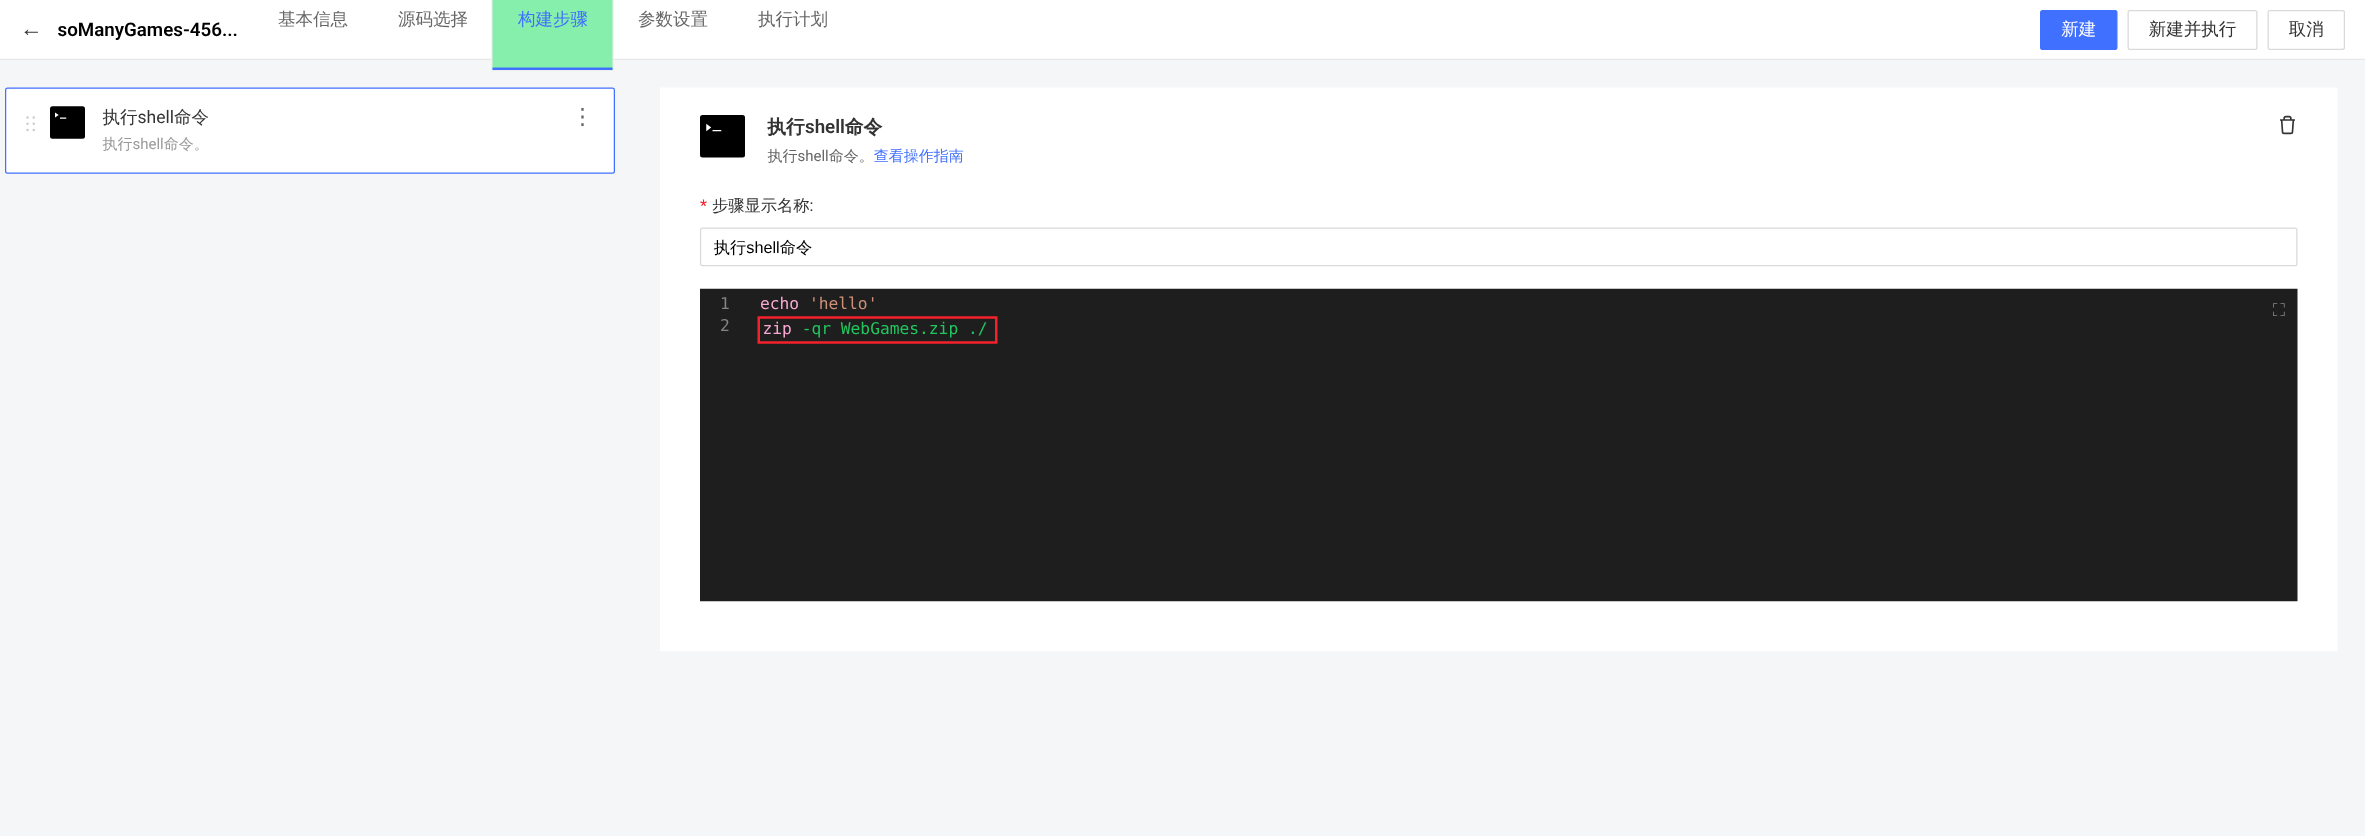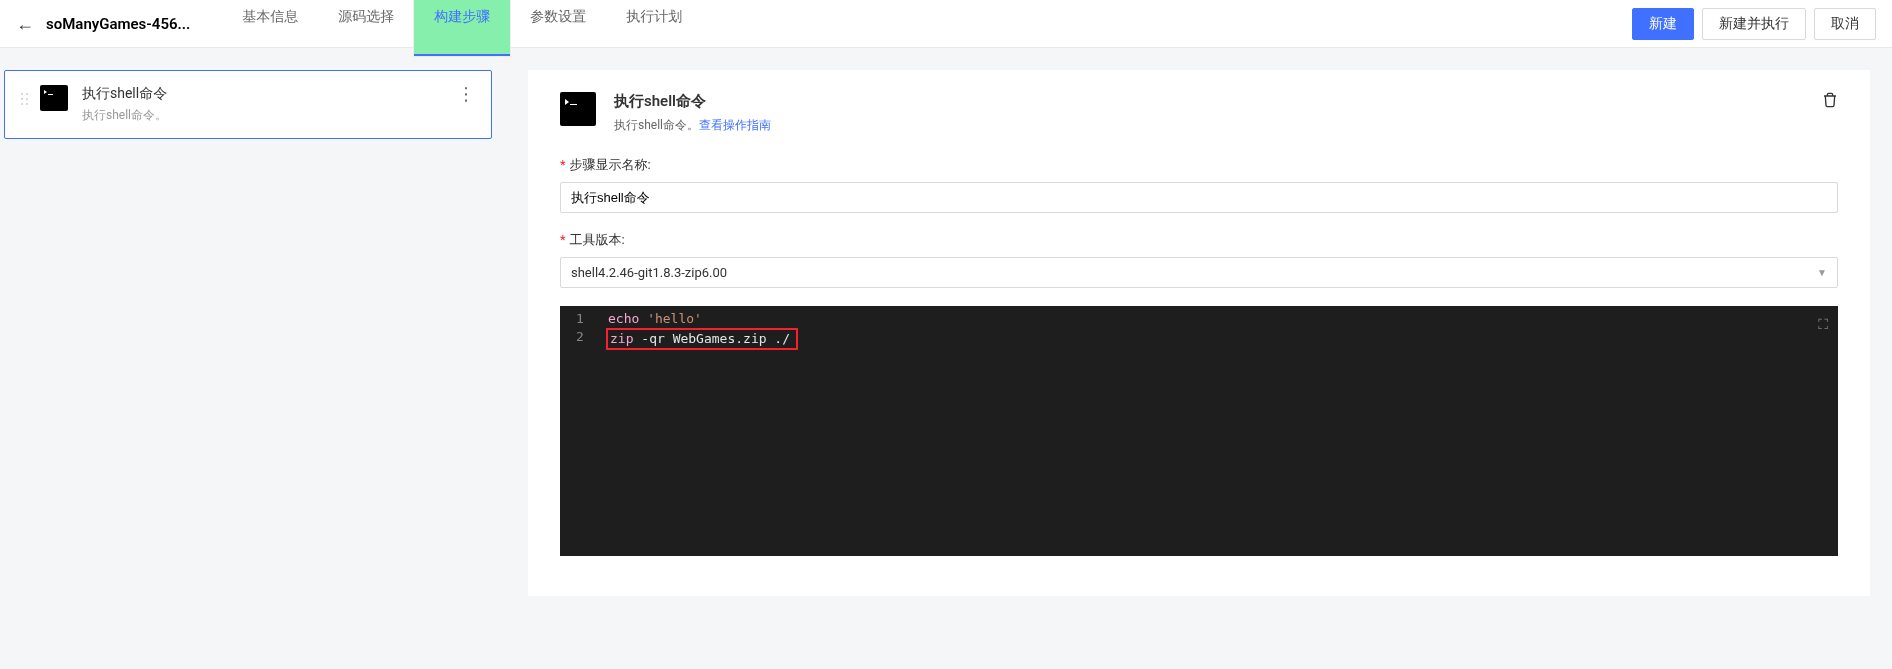--- a/index.html
+++ b/index.html
@@ -1,20 +1,20 @@
 <!DOCTYPE html>
 <html><head>
 <meta charset="utf-8">
 <style>
 * { box-sizing: border-box; margin: 0; padding: 0; }
 body { font-family: -apple-system, BlinkMacSystemFont, "Segoe UI", Roboto, "Helvetica Neue", Arial, sans-serif; font-size: 14px; background: #fff; color: #333; }
 
 .header { display: flex; align-items: center; height: 48px; border-bottom: 1px solid #e8e8e8; padding: 0 16px; }
 .back-arrow { font-size: 18px; cursor: pointer; margin-right: 12px; color: #333; }
-.page-title { font-weight: 600; font-size: 15px; color: #000; margin-right: 32px; }
+.page-title { font-weight: 600; font-size: 15px; color: #000; margin-right: 12px; }
 .tabs { display: flex; flex: 1; }
 .tab { padding: 0 20px; height: 64px; line-height: 48px; color: #666; cursor: pointer; font-size: 14px; }
 .tab.active { color: #4070ff; border-bottom: 2px solid #4070ff; background: #86efac; box-shadow: 0 0 0 1px #eee; }
 .header-actions { display: flex; gap: 8px; }
 .btn { padding: 6px 16px; border: 1px solid #d9d9d9; background: #fff; cursor: pointer; font-size: 14px; border-radius: 2px; color: #333; }
 .btn.primary { background: #4070ff; color: #fff; border-color: #4070ff; }
 
 .content { display: flex; background: #f5f6f8; min-height: calc(100vh - 48px); padding-top: 22px; }
 
 .left-panel { width: 492px; padding-left: 4px; }
@@ -49,21 +49,21 @@
 .chevron-down { font-size: 10px; color: #999; }
 
 .code-editor { background: #1e1e1e; color: #d4d4d4; font-family: Consolas, Monaco, monospace; font-size: 13px; min-height: 250px; position: relative; }
 .code-lines { padding: 4px 0; }
 .code-line { display: flex; line-height: 18px; }
 .line-num { width: 40px; text-align: center; color: #858585; user-select: none; flex-shrink: 0; }
 .line-content { flex: 1; white-space: pre; padding-left: 8px; }
 .line-content.highlighted { border: 2px solid #f5222d; margin-left: 6px; padding-left: 2px; display: inline-block; flex: 0 0 auto; padding-right: 6px; }
 .tok-cmd { color: #f9a8d4; }
 .tok-str { color: #ce9178; }
-.tok-flag { color: #e5e5e5; }
+.tok-flag { color: #22c55e; }
 .fullscreen-icon { position: absolute; top: 10px; right: 10px; color: #858585; font-size: 14px; cursor: pointer; }
 </style>
 </head>
 <body>
 
 <div class="header">
   <span class="back-arrow">←</span>
   <span class="page-title">soManyGames-456...</span>
   <div class="tabs">
       <div class="tab">基本信息</div>
@@ -120,27 +120,20 @@
               <path d="M3 6h18M8 6V4a2 2 0 012-2h4a2 2 0 012 2v2M19 6l-1 14a2 2 0 01-2 2H8a2 2 0 01-2-2L5 6"></path>
             </svg>
         </span>
       </div>
 
       <div class="form-group">
         <label class="form-label"><span class="required">*</span><span>步骤显示名称:</span></label>
         <input class="form-input" value="执行shell命令" style="">
       </div>
 
-      <div class="form-group">
-        <label class="form-label"><span class="required">*</span><span>工具版本:</span></label>
-        <div class="form-select">
-          <span>shell4.2.46-git1.8.3-zip6.00</span>
-          <span class="chevron-down">▼</span>
-        </div>
-      </div>
 
       <div class="form-group">
         <div class="code-editor">
           <span class="fullscreen-icon">⛶</span>
           <div class="code-lines">
               <div class="code-line">
                 <span class="line-num">1</span>
                 <span class="line-content"><span class="tok-cmd">echo </span><span class="tok-str">'hello'</span></span>
               </div>
               <div class="code-line">

